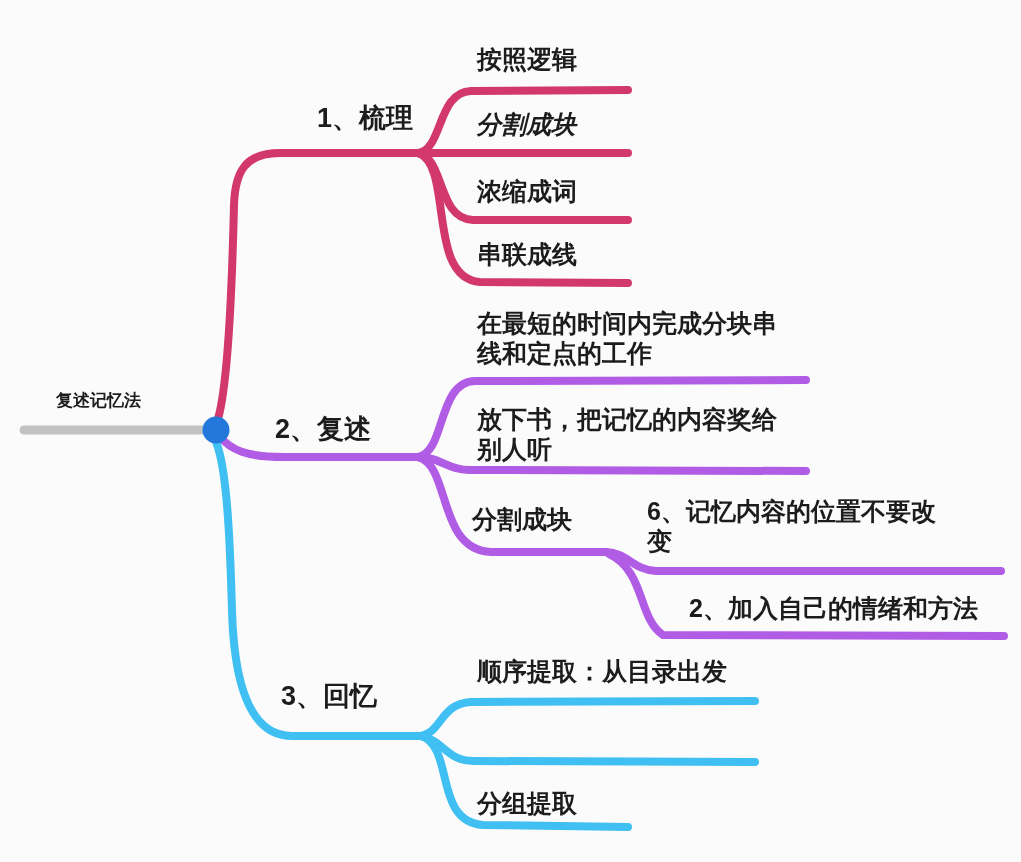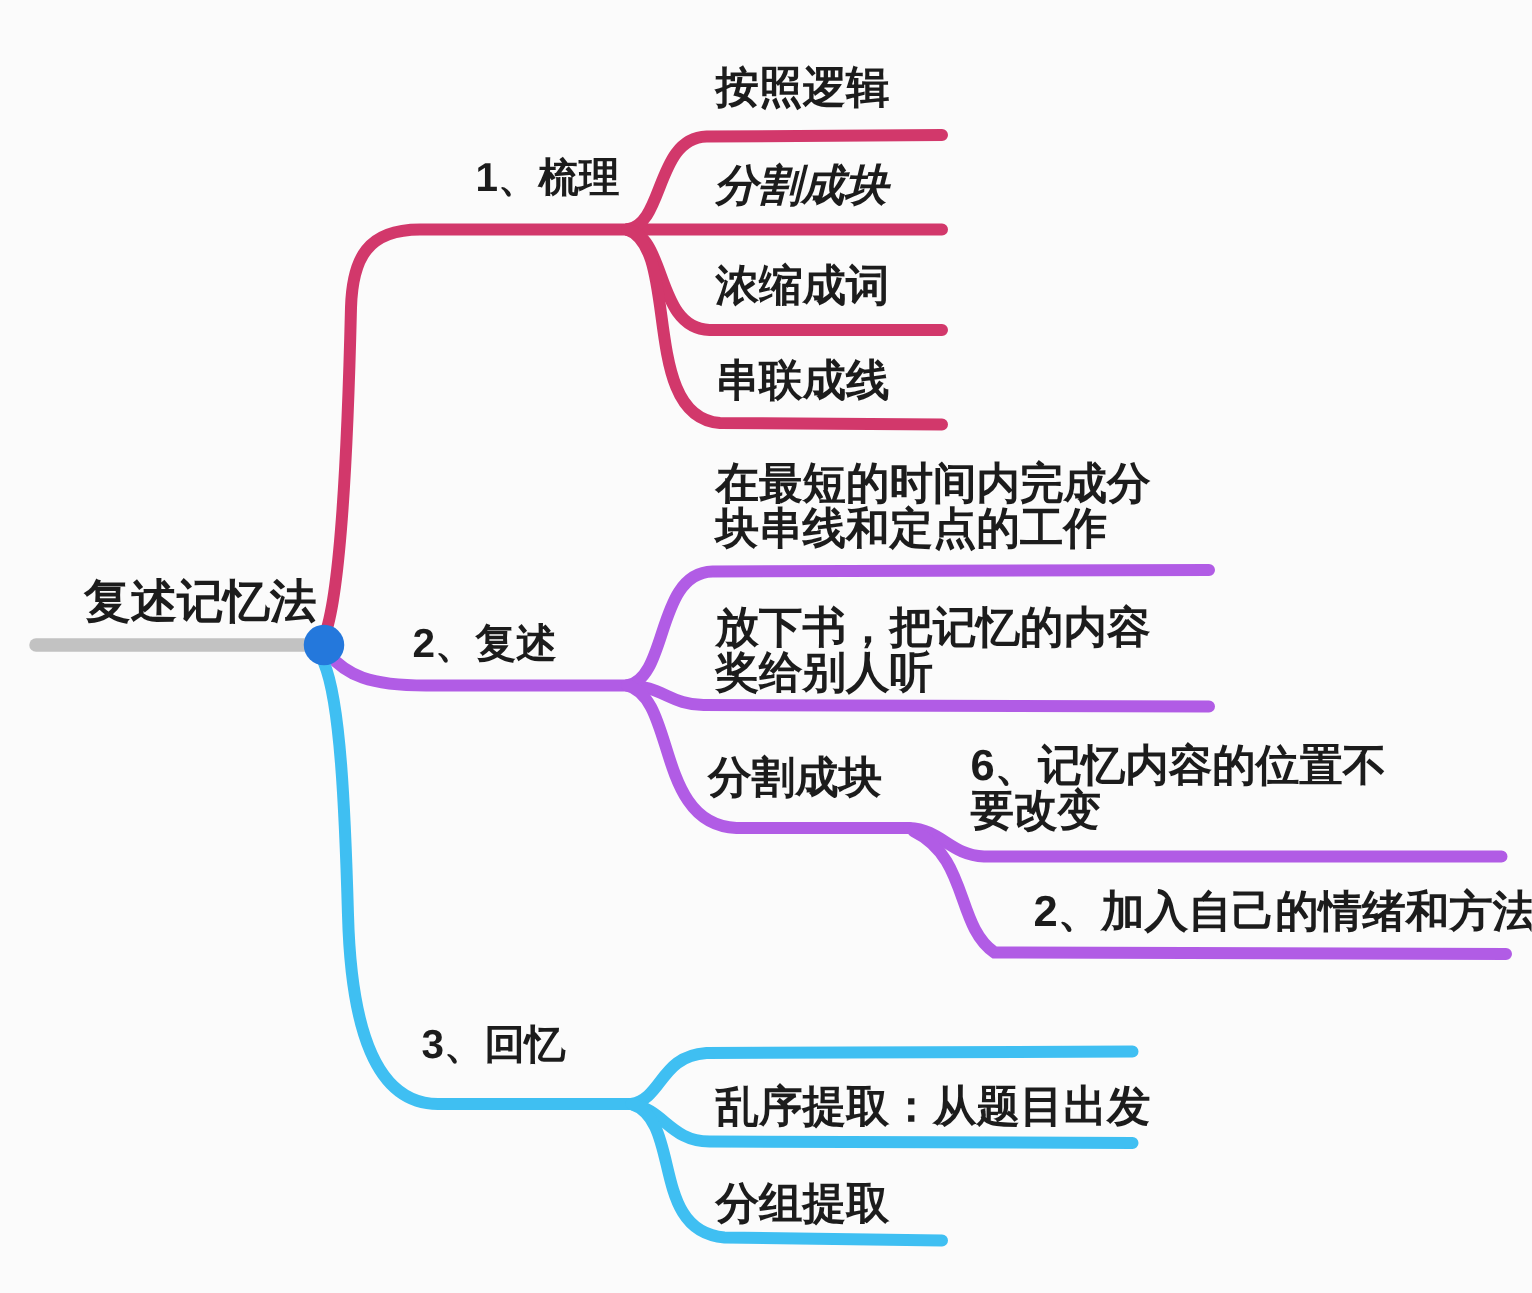--- a/index.html
+++ b/index.html
@@ -15,30 +15,30 @@
     overflow: hidden;
   }
   .canvas svg {
     position: absolute;
     left: 0; top: 0;
   }
   .node-label {
     position: absolute;
     font-weight: 700;
     color: #1C1C1C;
-    font-size: 29px;
+    font-size: 25px;
     line-height: 30px;
     white-space: nowrap;
     cursor: default;
   }
   .node-label.wrap {
     white-space: normal;
     word-break: break-all;
   }
-  .root-label { font-size: 31px; }
+  .root-label { font-size: 17px; }
   .branch-label { font-size: 27px; }
 </style>
 </head>
 <body>
 
 <div class="canvas">
 
   <svg width="1021" height="862" viewBox="0 0 1021 862">
 
     <g fill="none" stroke-width="9" stroke-linecap="round" stroke="#C2C2C2">
@@ -79,16 +79,16 @@
   <div class="node-label" style="left:477px; top:239px;">串联成线</div>
 
   <div class="node-label branch-label" style="left:275px; top:414px;">2、复述</div>
   <div class="node-label wrap" style="left:477px; top:308px; width:306px;">在最短的时间内完成分块串线和定点的工作</div>
   <div class="node-label wrap" style="left:477px; top:404px; width:306px;">放下书，把记忆的内容奖给别人听</div>
   <div class="node-label" style="left:472px; top:504px;">分割成块</div>
   <div class="node-label wrap" style="left:647px; top:496px; width:300px;">6、记忆内容的位置不要改变</div>
   <div class="node-label" style="left:652px; top:593px;margin-left:37px;">2、加入自己的情绪和方法</div>
 
   <div class="node-label branch-label" style="left:281px; top:681px;">3、回忆</div>
-  <div class="node-label" style="left:477px; top:723px;">乱序提取：从题目出发</div>
+  <div class="node-label" style="left:477px; top:656px;">顺序提取：从目录出发</div>
   <div class="node-label" style="left:477px; top:788px;">分组提取</div>
 
 </div>
 
 </body></html>

